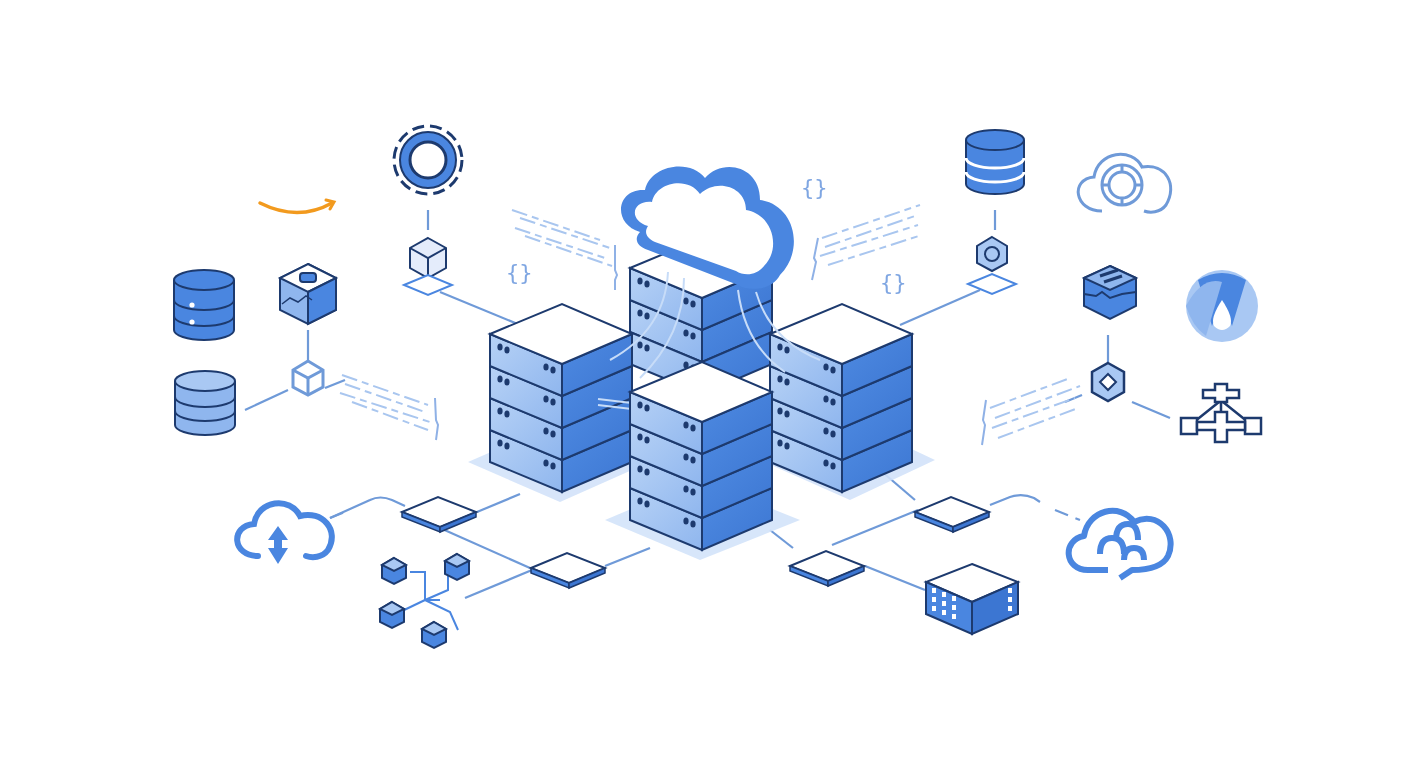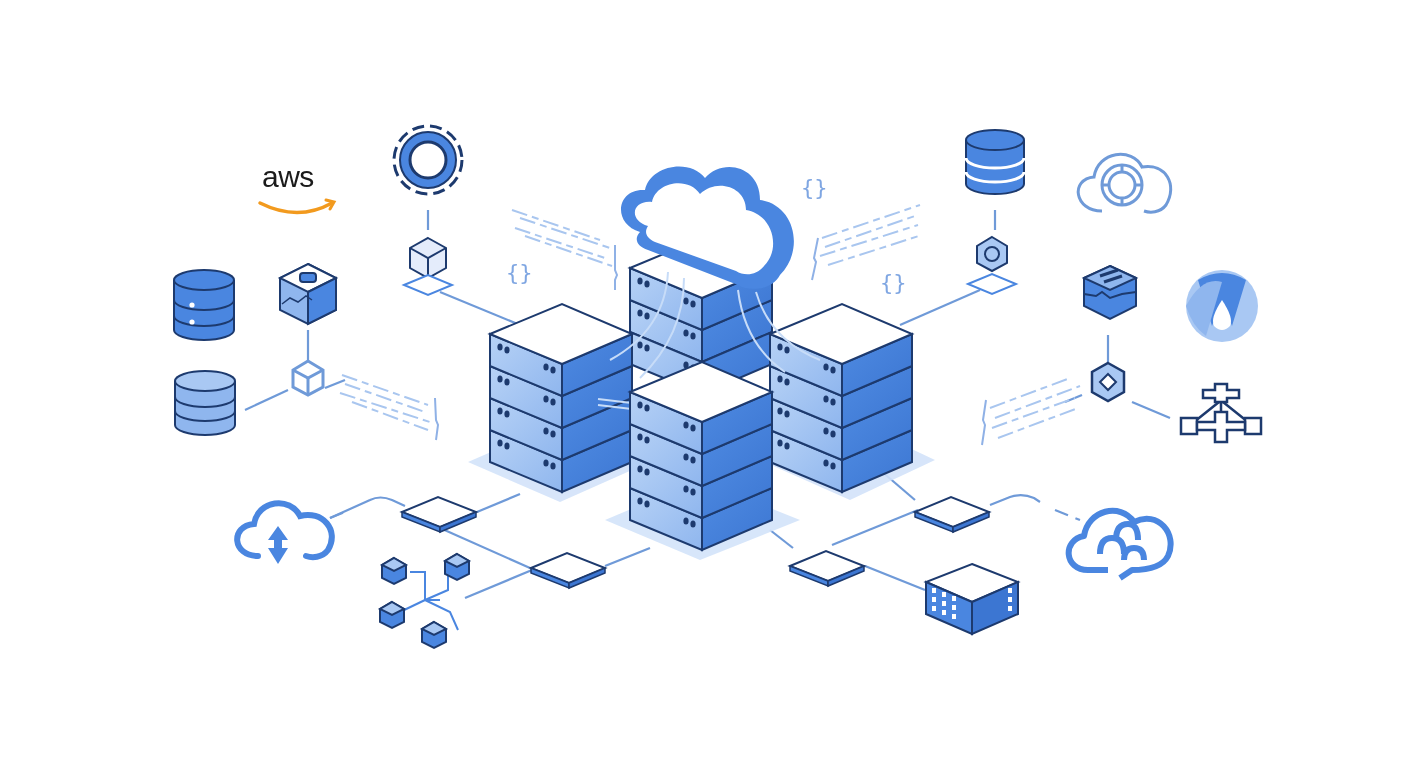--- a/index.html
+++ b/index.html
@@ -291,17 +291,14 @@
       <rect x="36" y="-10" width="4" height="5"></rect>
           <rect x="36" y="-1" width="4" height="5"></rect>
           <rect x="36" y="8" width="4" height="5"></rect>
     </g>
   </g>
 
   <path d="M260,203 Q298,222 332,203" fill="none" stroke="#f29a1e" stroke-width="3.5" stroke-linecap="round"></path>
   <path d="M326,200 L334,202 L330,209" fill="none" stroke="#f29a1e" stroke-width="3" stroke-linecap="round"></path>
 </svg>
 
-<div class="aws-logo">
-  <span class="aws-text">aws</span>
+
 </div>
 
-</div>
-
 </body></html>

